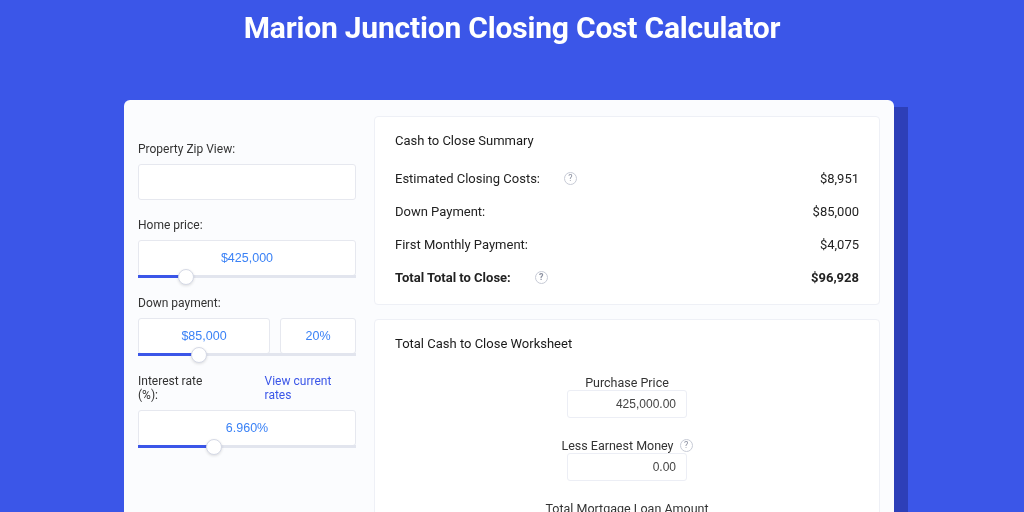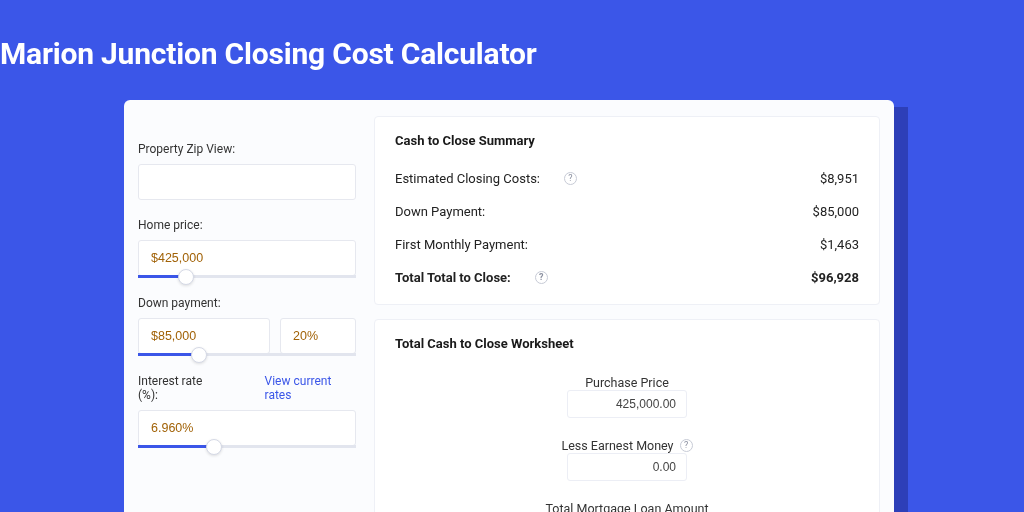--- a/index.html
+++ b/index.html
@@ -3,25 +3,25 @@
 <meta charset="utf-8">
 <style>
   * { box-sizing: border-box; margin: 0; padding: 0; }
   html, body { width: 1024px; height: 512px; overflow: hidden; }
   body {
     font-family: -apple-system, BlinkMacSystemFont, "Segoe UI", Roboto, Helvetica, Arial, sans-serif;
     background: #3b56e8;
     color: #222;
   }
   .page-title {
-    text-align: left;
+    text-align: center;
     color: #fff;
     font-size: 30px;
     font-weight: 700;
-    padding-top: 36px;
+    padding-top: 10px;
     padding-bottom: 24px;
     letter-spacing: -0.2px;
   }
   .sheet-shadow {
     position: absolute;
     top: 107px;
     left: 138px;
     width: 770px;
     height: 420px;
     background: #2d3fb8;
@@ -57,23 +57,24 @@
     margin-bottom: 8px;
     display: block;
   }
   .text-input {
     width: 100%;
     height: 36px;
     border: 1px solid #e6e8ef;
     border-radius: 3px;
     background: #fff;
     font-size: 12.5px;
-    color: #a16207;
+    color: #3b82f6;
     padding: 0 12px;
     outline: none;
+    text-align: center;
   }
   .input-with-slider { position: relative; }
   .slider-track {
     position: relative;
     height: 3px;
     background: #e2e5ee;
     margin-top: -1px;
   }
   .slider-fill {
     position: absolute;
@@ -98,21 +99,21 @@
   .rate-link { color: #3b56e8; font-size: 12px; text-decoration: none; cursor: pointer; margin-left: 44px; }
 
   .card {
     background: #fff;
     border: 1px solid #eef0f6;
     border-radius: 4px;
     padding: 16px 20px 10px 20px;
   }
   .card-title {
     font-size: 13px;
-    font-weight: 700;
+    font-weight: 400;
     color: #1a1a1a;
     margin-bottom: 14px;
   }
   .sum-row {
     display: flex;
     align-items: center;
     justify-content: space-between;
     padding: 9px 0;
     font-size: 13px;
   }
@@ -227,21 +228,21 @@
         <span class="sum-label">
           <span>Down Payment:</span>
         </span>
         <span class="sum-value">$85,000</span>
       </div>
 
       <div class="sum-row">
         <span class="sum-label">
           <span>First Monthly Payment:</span>
         </span>
-        <span class="sum-value">$1,463</span>
+        <span class="sum-value">$4,075</span>
       </div>
 
       <div class="sum-row total">
         <span class="sum-label">
           <span>Total Total to Close:</span>
           <span class="help-icon">?</span>
         </span>
         <span class="sum-value">$96,928</span>
       </div>
     </div>

